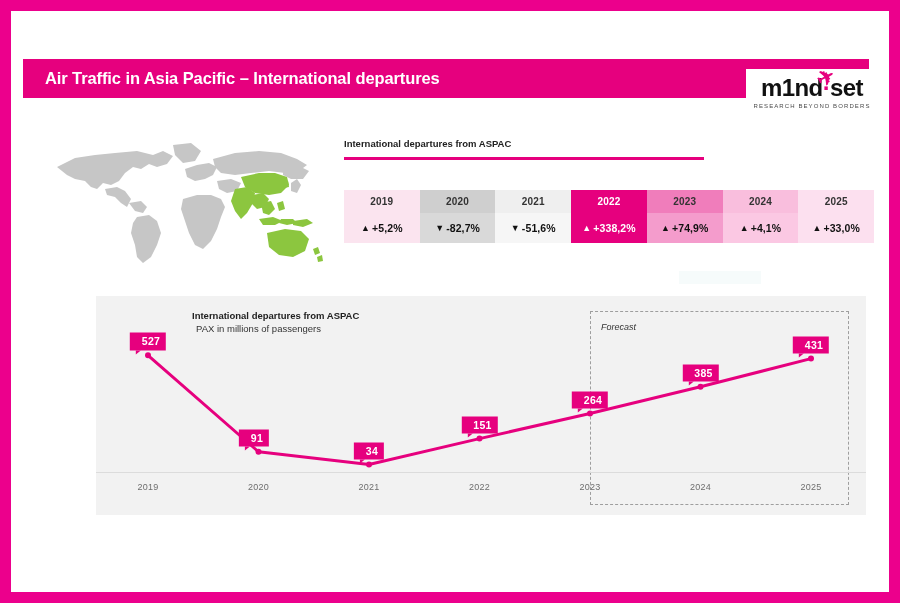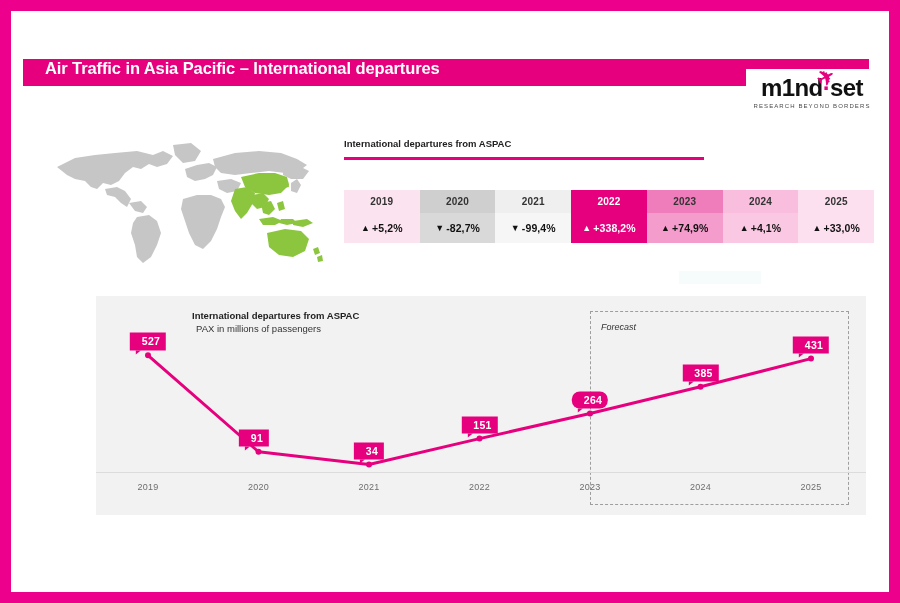--- a/index.html
+++ b/index.html
@@ -13,23 +13,24 @@
     width: 900px; height: 603px;
     background: #ffffff;
     border: 11px solid #ec008c;
     overflow: hidden;
   }
 
   
   .titlebar {
     position: absolute;
     left: 12px; top: 48px;
-    width: 846px; height: 27px;
+    width: 846px; height: 39px;
     background: #e6007e;
     display: flex;
+    align-items: center;
   }
   .titlebar .title-text {
     color: #ffffff;
     font-size: 16.5px;
     font-weight: bold;
     letter-spacing: -0.1px;
     padding-left: 22px;
     white-space: nowrap;
   }
 
@@ -298,21 +299,21 @@
         <div class="ghead">2020</div>
         <div class="gval">
             <span class="arrow">▼</span>
             <span>-82,7%</span>
           </div>
       </div>
       <div class="gcol c2021">
         <div class="ghead">2021</div>
         <div class="gval">
             <span class="arrow">▼</span>
-            <span>-99,4%</span>
+            <span>-51,6%</span>
           </div>
       </div>
       <div class="gcol c2022">
         <div class="ghead">2022</div>
         <div class="gval">
             <span class="arrow">▲</span>
             <span>+338,2%</span>
           </div>
       </div>
       <div class="gcol c2023">
@@ -361,21 +362,21 @@
           <circle cx="604.5" cy="90.8" r="3" fill="#e6007e"></circle>
           <circle cx="715.0" cy="62.6" r="3" fill="#e6007e"></circle>
         </g>
     </svg>
 
     <div id="bubbles">
         <div class="bubble" style="left: 52px; top: 54.3px;">527</div>
         <div class="bubble" style="left: 158px; top: 150.8px;">91</div>
         <div class="bubble" style="left: 273px; top: 163.5px;">34</div>
         <div class="bubble" style="left: 383.5px; top: 137.6px;">151</div>
-        <div class="bubble" style="left: 494px; top: 112.5px; border-radius: 8px;">264</div>
+        <div class="bubble" style="left: 494px; top: 112.5px;">264</div>
         <div class="bubble" style="left: 604.5px; top: 85.8px;">385</div>
         <div class="bubble" style="left: 715px; top: 57.6px;">431</div>
       </div>
 
     <div class="xticks">
         <div class="xtick" style="left: 52px;">2019</div>
         <div class="xtick" style="left: 162.5px;">2020</div>
         <div class="xtick" style="left: 273px;">2021</div>
         <div class="xtick" style="left: 383.5px;">2022</div>
         <div class="xtick" style="left: 494px;">2023</div>

